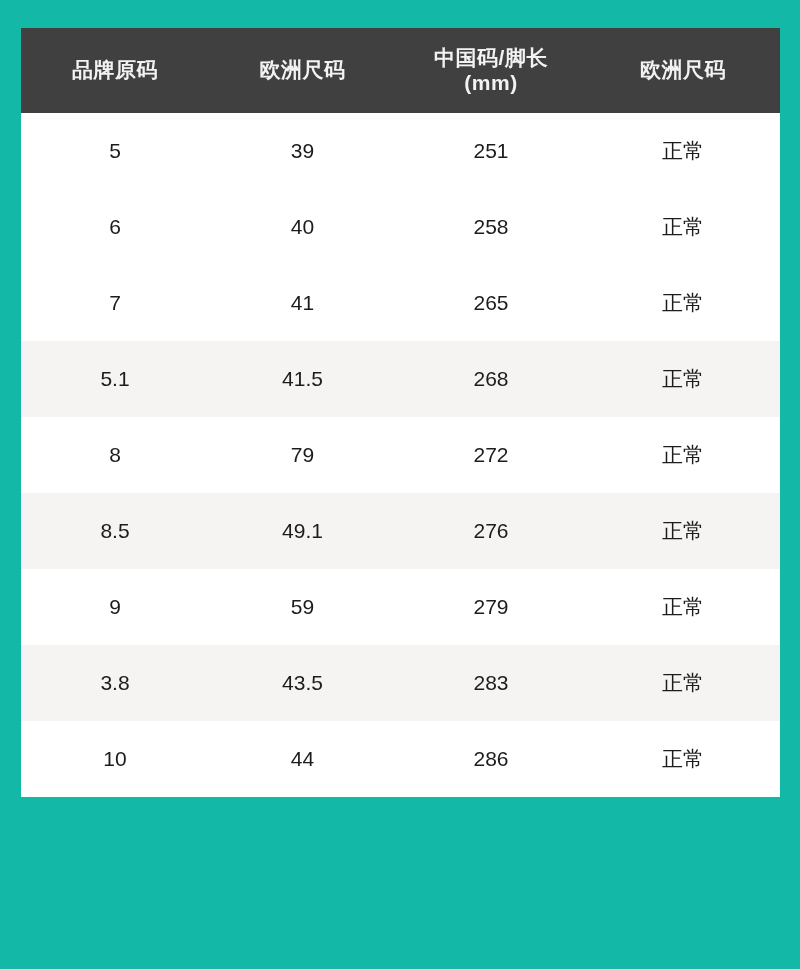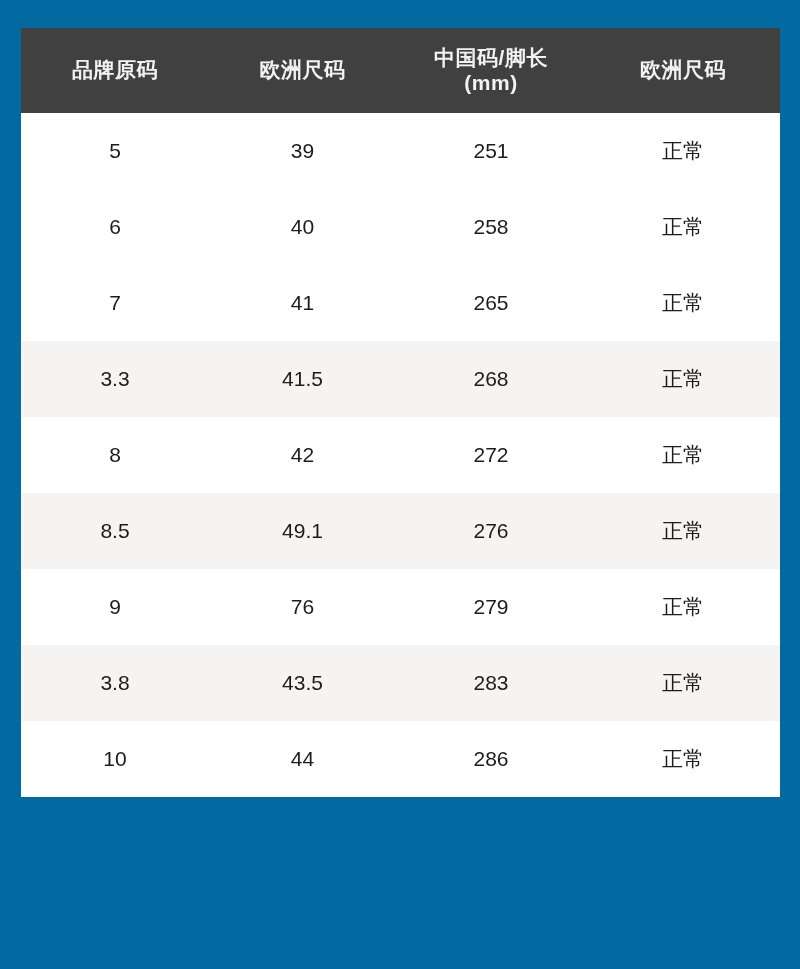--- a/index.html
+++ b/index.html
@@ -11,21 +11,21 @@
     width: 800px;
     height: 969px;
     font-family: "Liberation Sans", "DejaVu Sans", sans-serif;
     -webkit-font-smoothing: antialiased;
   }
 
   .page {
     position: relative;
     width: 800px;
     height: 969px;
-    background: #0369a1;
+    background: #14b8a6;
     overflow: hidden;
   }
 
   .size-table {
     position: absolute;
     left: 21px;
     top: 28px;
     width: 759px;
     border-collapse: collapse;
     table-layout: fixed;
@@ -118,40 +118,40 @@
         <td>258</td>
         <td>正常</td>
       </tr>
       <tr>
         <td>7</td>
         <td>41</td>
         <td>265</td>
         <td>正常</td>
       </tr>
       <tr class="alt">
-        <td>3.3</td>
+        <td>5.1</td>
         <td>41.5</td>
         <td>268</td>
         <td>正常</td>
       </tr>
       <tr>
         <td>8</td>
-        <td>42</td>
+        <td>79</td>
         <td>272</td>
         <td>正常</td>
       </tr>
       <tr class="alt">
         <td>8.5</td>
         <td>49.1</td>
         <td>276</td>
         <td>正常</td>
       </tr>
       <tr>
         <td>9</td>
-        <td>76</td>
+        <td>59</td>
         <td>279</td>
         <td>正常</td>
       </tr>
       <tr class="alt">
         <td>3.8</td>
         <td>43.5</td>
         <td>283</td>
         <td>正常</td>
       </tr>
       <tr>

